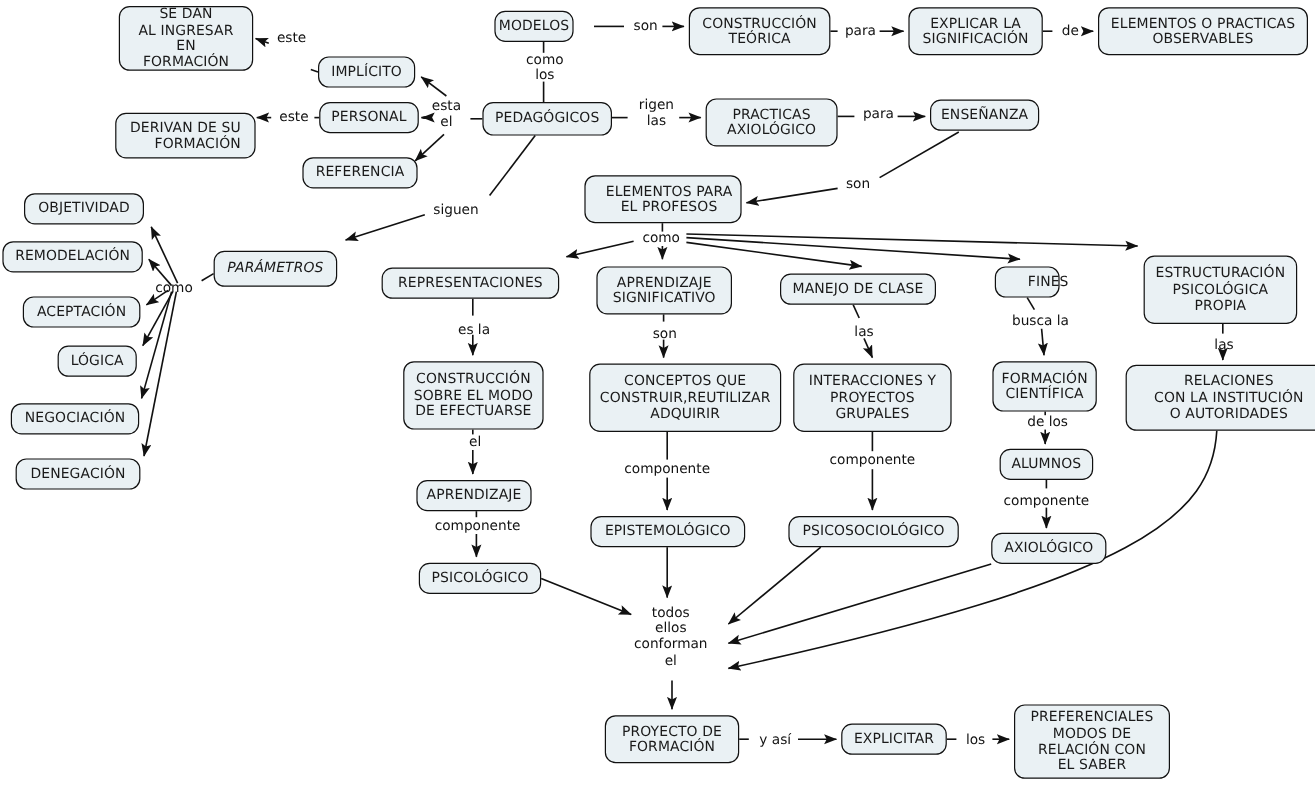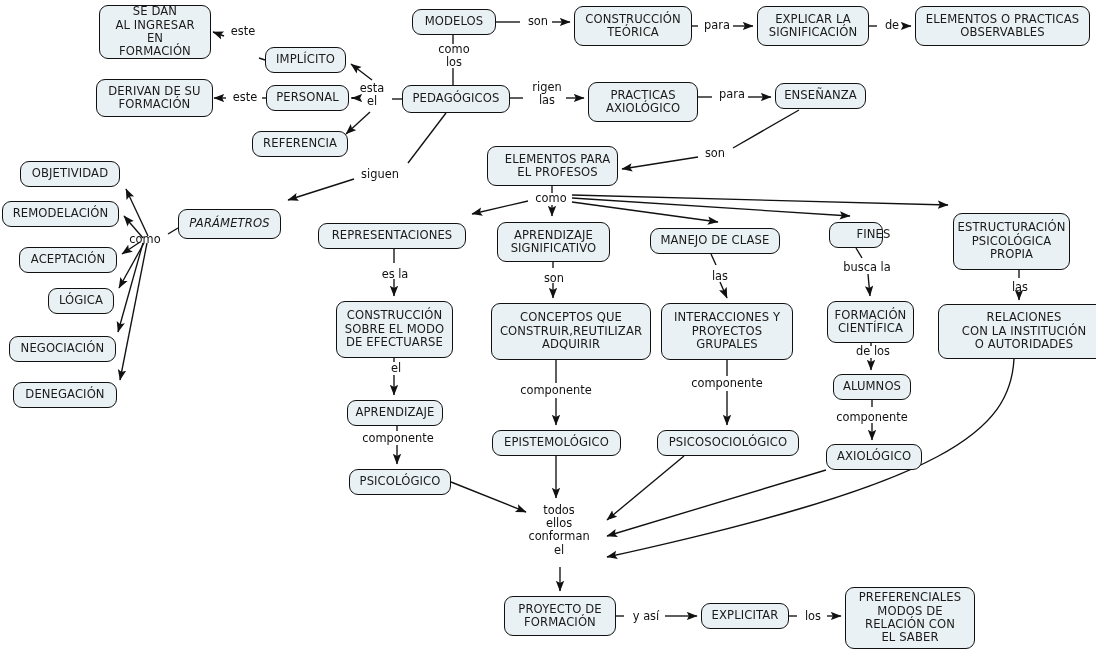--- a/index.html
+++ b/index.html
@@ -149,26 +149,26 @@
 
       <path d="M789,616 L797,616"></path>
       <path d="M827,616 L841,616" marker-end="url(#ah)"></path>
     </g>
   </svg>
 
   <div id="nodes-layer">
       <div class="node" style="left: 99px; top: 5px; width: 112px; height: 54px;">SE DAN
 AL INGRESAR EN
 FORMACIÓN</div>
-      <div class="node" style="left: 96px; top: 79px; width: 117px; height: 38px;">DERIVAN DE SU
+      <div class="node" style="left: 96px; top: 94px; width: 117px; height: 38px; text-align: right;">DERIVAN DE SU
 FORMACIÓN</div>
       <div class="node" style="left: 265px; top: 47px; width: 81px; height: 26px;">IMPLÍCITO</div>
       <div class="node" style="left: 266px; top: 85px; width: 83px; height: 26px;">PERSONAL</div>
       <div class="node" style="left: 252px; top: 131px; width: 96px; height: 26px;">REFERENCIA</div>
-      <div class="node" style="left: 412px; top: 9px; width: 84px; height: 26px;">MODELOS</div>
+      <div class="node" style="left: 412px; top: 9px; width: 66px; height: 26px;">MODELOS</div>
       <div class="node" style="left: 402px; top: 85px; width: 108px; height: 28px;">PEDAGÓGICOS</div>
       <div class="node" style="left: 574px; top: 6px; width: 118px; height: 40px;">CONSTRUCCIÓN
 TEÓRICA</div>
       <div class="node" style="left: 757px; top: 6px; width: 112px; height: 40px;">EXPLICAR LA
 SIGNIFICACIÓN</div>
       <div class="node" style="left: 915px; top: 6px; width: 175px; height: 40px;">ELEMENTOS O PRACTICAS
 OBSERVABLES</div>
       <div class="node" style="left: 588px; top: 82px; width: 110px; height: 40px;">PRACTICAS
 AXIOLÓGICO</div>
       <div class="node" style="left: 775px; top: 83px; width: 91px; height: 26px;">ENSEÑANZA</div>
@@ -179,21 +179,21 @@
       <div class="node" style="left: 19px; top: 247px; width: 98px; height: 26px;">ACEPTACIÓN</div>
       <div class="node" style="left: 48px; top: 288px; width: 66px; height: 26px;">LÓGICA</div>
       <div class="node" style="left: 9px; top: 336px; width: 107px; height: 26px;">NEGOCIACIÓN</div>
       <div class="node" style="left: 13px; top: 382px; width: 104px; height: 26px;">DENEGACIÓN</div>
       <div class="node" style="left: 178px; top: 209px; width: 103px; height: 30px; font-style: italic;">PARÁMETROS</div>
       <div class="node" style="left: 318px; top: 223px; width: 148px; height: 26px;">REPRESENTACIONES</div>
       <div class="node" style="left: 497px; top: 222px; width: 113px; height: 40px;">APRENDIZAJE
 SIGNIFICATIVO</div>
       <div class="node" style="left: 650px; top: 228px; width: 130px; height: 26px;">MANEJO DE CLASE</div>
       <div class="node" style="left: 829px; top: 222px; width: 54px; height: 26px; padding-left: 41px;">FINES</div>
-      <div class="node" style="left: 953px; top: 213px; width: 117px; height: 57px;">ESTRUCTURACIÓN
+      <div class="node" style="left: 953px; top: 213px; width: 128px; height: 57px;">ESTRUCTURACIÓN
 PSICOLÓGICA
 PROPIA</div>
       <div class="node" style="left: 336px; top: 301px; width: 117px; height: 57px;">CONSTRUCCIÓN
 SOBRE EL MODO
 DE EFECTUARSE</div>
       <div class="node" style="left: 475px; top: 303px; width: 160px; height: 57px; margin-left: 16px;">CONCEPTOS QUE
 CONSTRUIR,REUTILIZAR
 ADQUIRIR</div>
       <div class="node" style="left: 661px; top: 303px; width: 132px; height: 57px;">INTERACCIONES Y
 PROYECTOS

